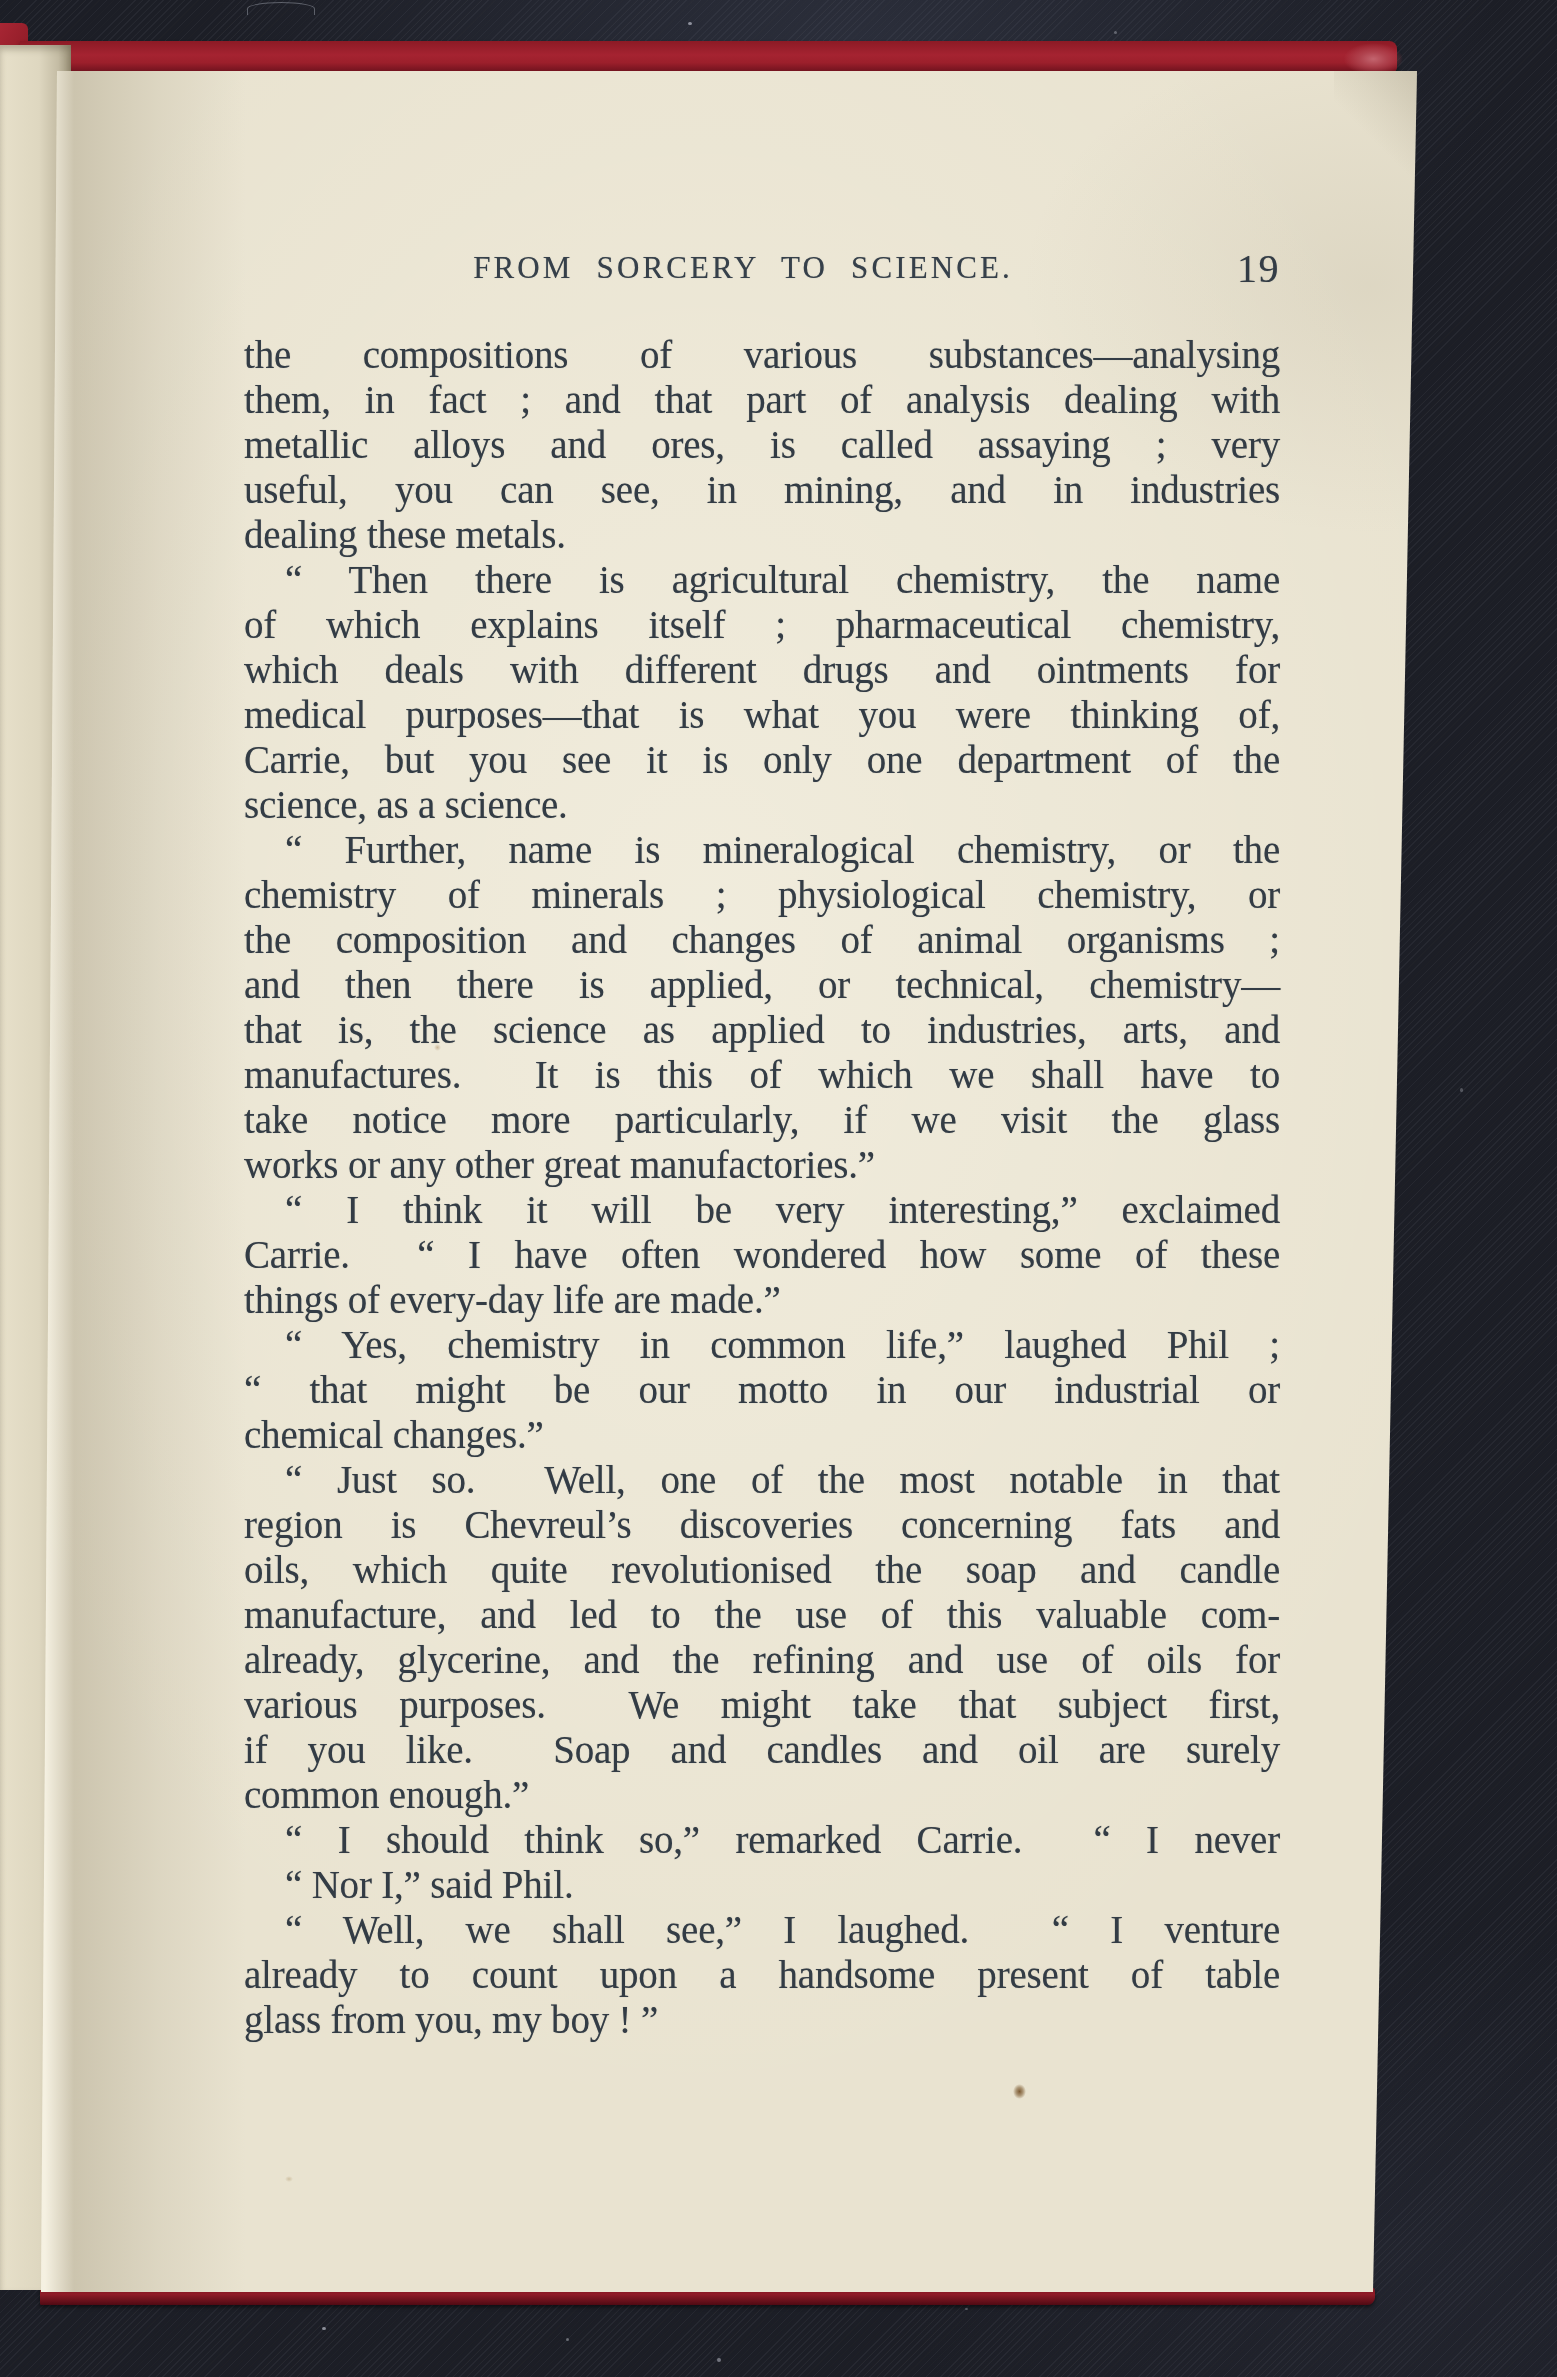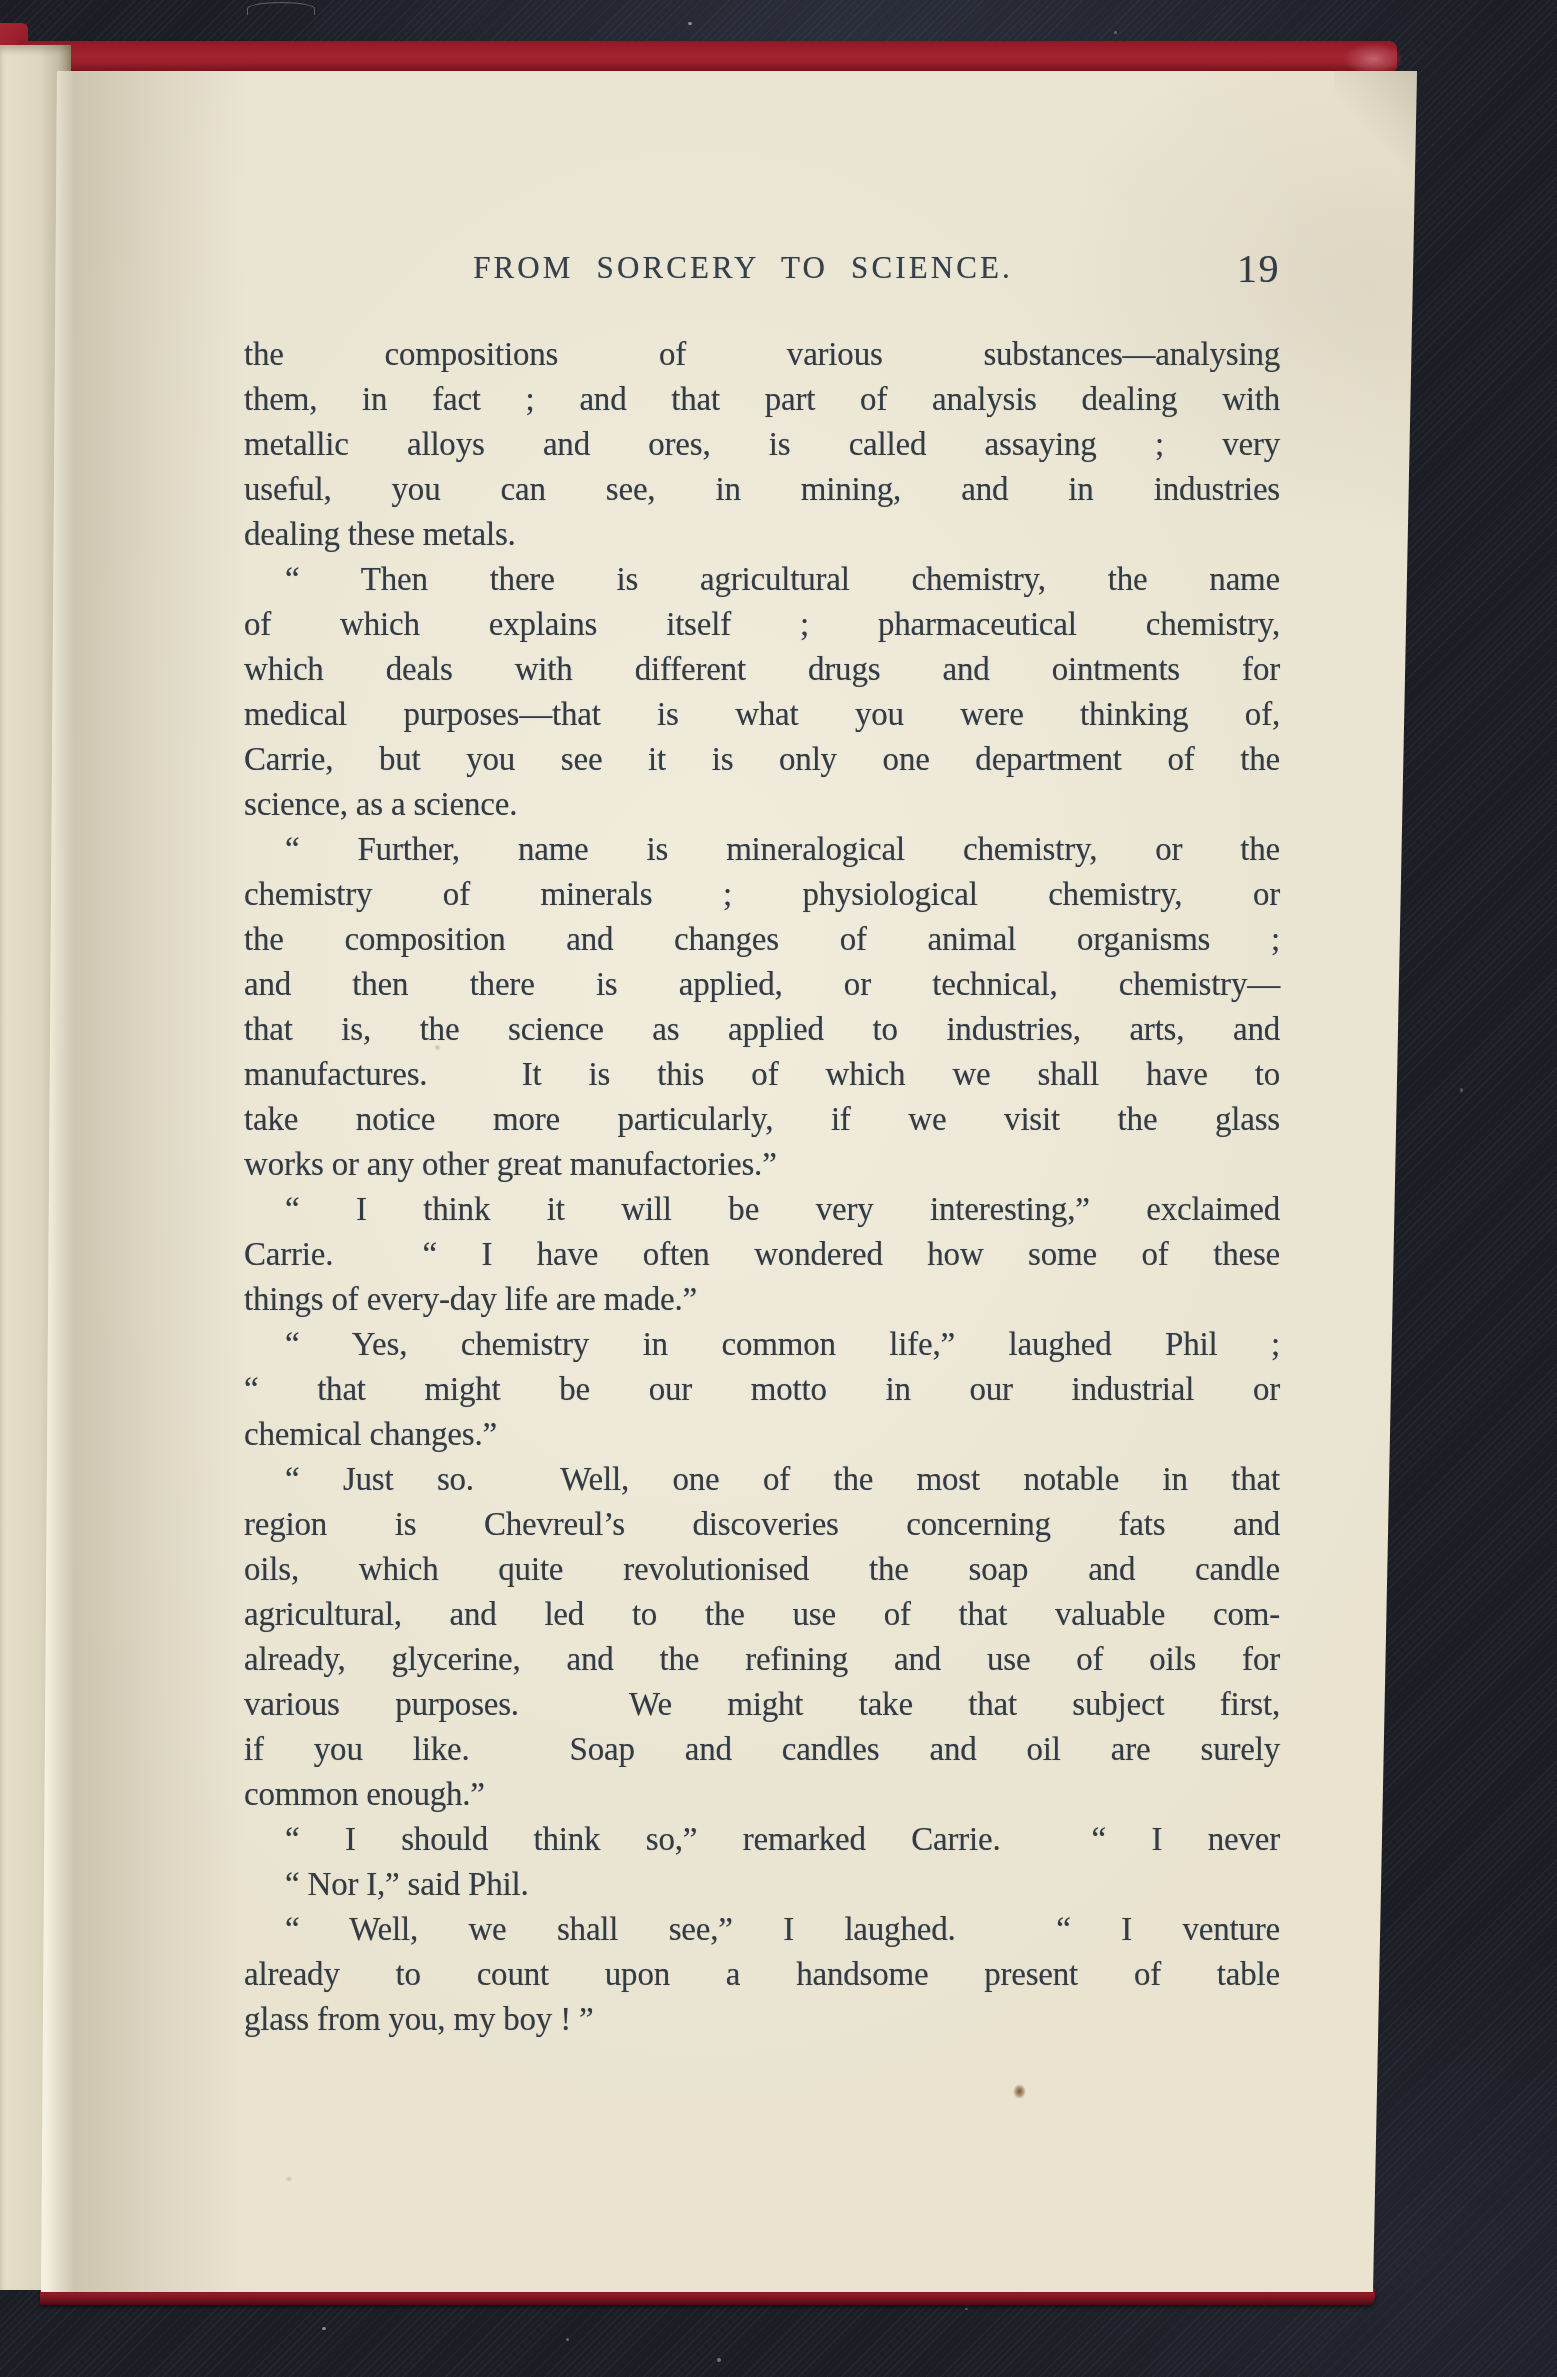--- a/index.html
+++ b/index.html
@@ -88,21 +88,21 @@
     position:absolute;left:0;right:38px;top:0;text-align:center;
     font-size:31px;letter-spacing:3.1px;word-spacing:12.3px;color:#36404a;
     text-shadow:0 0 0.8px rgba(54,64,74,0.5);
   }
   .pagenum{
     position:absolute;right:0;top:-4.6px;font-size:40px;letter-spacing:1.5px;color:#333c45;
     text-shadow:0 0 0.8px rgba(54,64,74,0.5);
   }
   .bodytext{
     position:absolute;left:244px;top:332px;width:1036px;
-    font-size:33px;line-height:45px;color:#333c45;
+    font-size:39px;line-height:45px;color:#333c45;
     text-shadow:0 0 0.8px rgba(51,60,69,0.45);
     letter-spacing:-0.2px;
   }
   .para{margin:0;padding:0;}
   .line{white-space:pre-wrap;text-align:justify;text-align-last:justify;}
   .line.last{text-align-last:left;}
   .para.indent .line:first-child{text-indent:41px;}
 </style>
 </head>
 <body>
@@ -170,21 +170,21 @@
           </div>
           <div class="para indent">
             <div class="line">“ Yes, chemistry in common life,” laughed Phil ;</div>
             <div class="line">“ that might be our motto in our industrial or</div>
             <div class="line last">chemical changes.”</div>
           </div>
           <div class="para indent">
             <div class="line">“ Just so.  Well, one of the most notable in that</div>
             <div class="line">region is Chevreul’s discoveries concerning fats and</div>
             <div class="line">oils, which quite revolutionised the soap and candle</div>
-            <div class="line">agricultural, and led to the use of that valuable com-</div>
+            <div class="line">manufacture, and led to the use of this valuable com-</div>
             <div class="line">already, glycerine, and the refining and use of oils for</div>
             <div class="line">various purposes.  We might take that subject first,</div>
             <div class="line">if you like.  Soap and candles and oil are surely</div>
             <div class="line last">common enough.”</div>
           </div>
           <div class="para indent">
             <div class="line">“ I should think so,” remarked Carrie.  “ I never</div>
           </div>
           <div class="para indent">
             <div class="line last">“ Nor I,” said Phil.</div>

